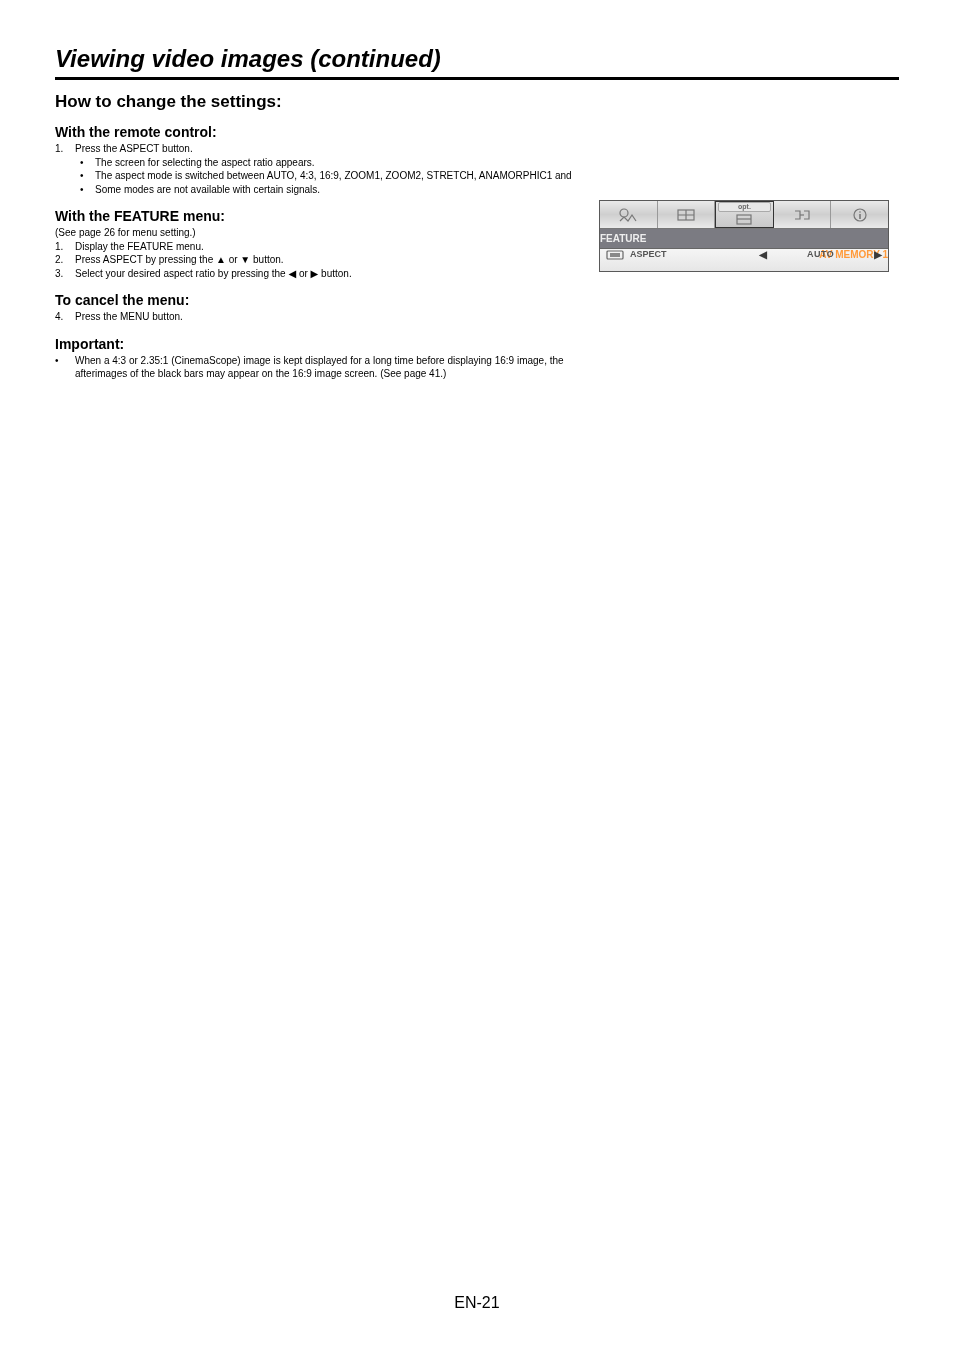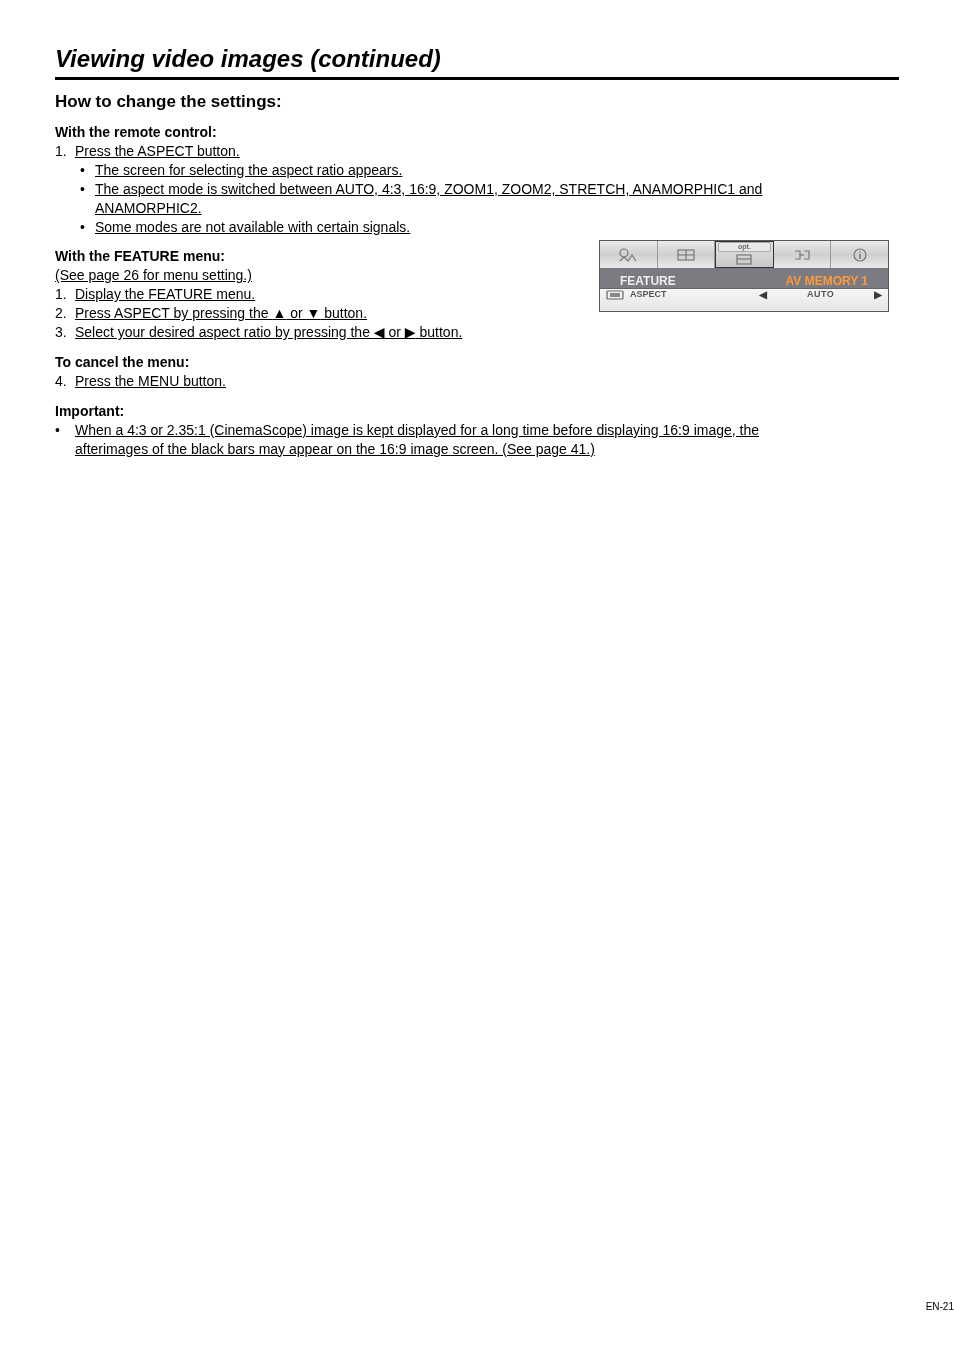--- a/index.html
+++ b/index.html
@@ -30,23 +30,22 @@
     font-weight: bold;
     font-size: 17px;
     margin: 0 0 10px 0;
   }
   .h3 {
     font-weight: bold;
     font-size: 14px;
     margin: 12px 0 2px 0;
   }
   .text-block {
-    font-size: 14px;
+    font-size: 10px;
     line-height: 1.35;
-    text-decoration: underline;
   }
   .step {
     margin-left: 0;
     padding-left: 0;
   }
   .step .num {
     display: inline-block;
     width: 20px;
   }
   .bullet {
@@ -117,23 +116,23 @@
     border: 1px solid #aaa;
     border-radius: 2px;
     line-height: 8px;
   }
   .osd-head {
     display: flex;
     height: 20px;
     background: #7b7b82;
     color: #eee;
     font-weight: bold;
-    font-size: 12px;
-    align-items: flex-end;
-    padding: 0 20px;
+    font-size: 10px;
+    align-items: center;
+    padding: 0 0;
     border-bottom: 1px solid #666;
   }
   .osd-head .left-lbl { flex: 1; }
   .osd-head .right-lbl { color: #ff9a3a; margin-top: 32px; }
   .osd-row {
     display: flex;
     height: 22px;
     background: linear-gradient(#f5f5f5, #e6e6e6);
     align-items: flex-start;
     font-size: 9px;
@@ -154,42 +153,41 @@
     font-size: 10px;
   }
   .osd-row .value-cell { flex: 1; text-align: center; letter-spacing: 0.5px; }
 
   .tri { font-family: Arial, sans-serif; }
 
   .footer {
     position: absolute;
     bottom: 38px;
     left: 0; right: 0;
-    text-align: right;
-    font-size: 10px;
+    text-align: center;
+    font-size: 16px;
   }
 </style>
 </head>
 <body>
 
 <div class="page">
   <div class="title">Viewing video images (continued)</div>
   <hr class="hr-thick">
 
   <div class="h2">How to change the settings:</div>
 
   <div class="h3">With the remote control:</div>
   <div class="text-block">
     <div class="step">
       <span class="num">1.</span><span>Press the ASPECT button.</span>
     </div>
     <div class="bullet">The screen for selecting the aspect ratio appears.</div>
 
     <div class="bullet">The aspect mode is switched between AUTO, 4:3, 16:9, ZOOM1, ZOOM2, STRETCH, ANAMORPHIC1 and</div>
-    <div class="sub-indent">ANAMORPHIC2.</div>
     <div class="bullet">Some modes are not available with certain signals.</div>
   </div>
 
   <div class="two-col">
     <div class="left">
       <div class="h3">With the FEATURE menu:</div>
       <div class="text-block">
         <div>(See page 26 for menu setting.)</div>
         <div class="step">
           <span class="num">1.</span><span>Display the FEATURE menu.</span>

